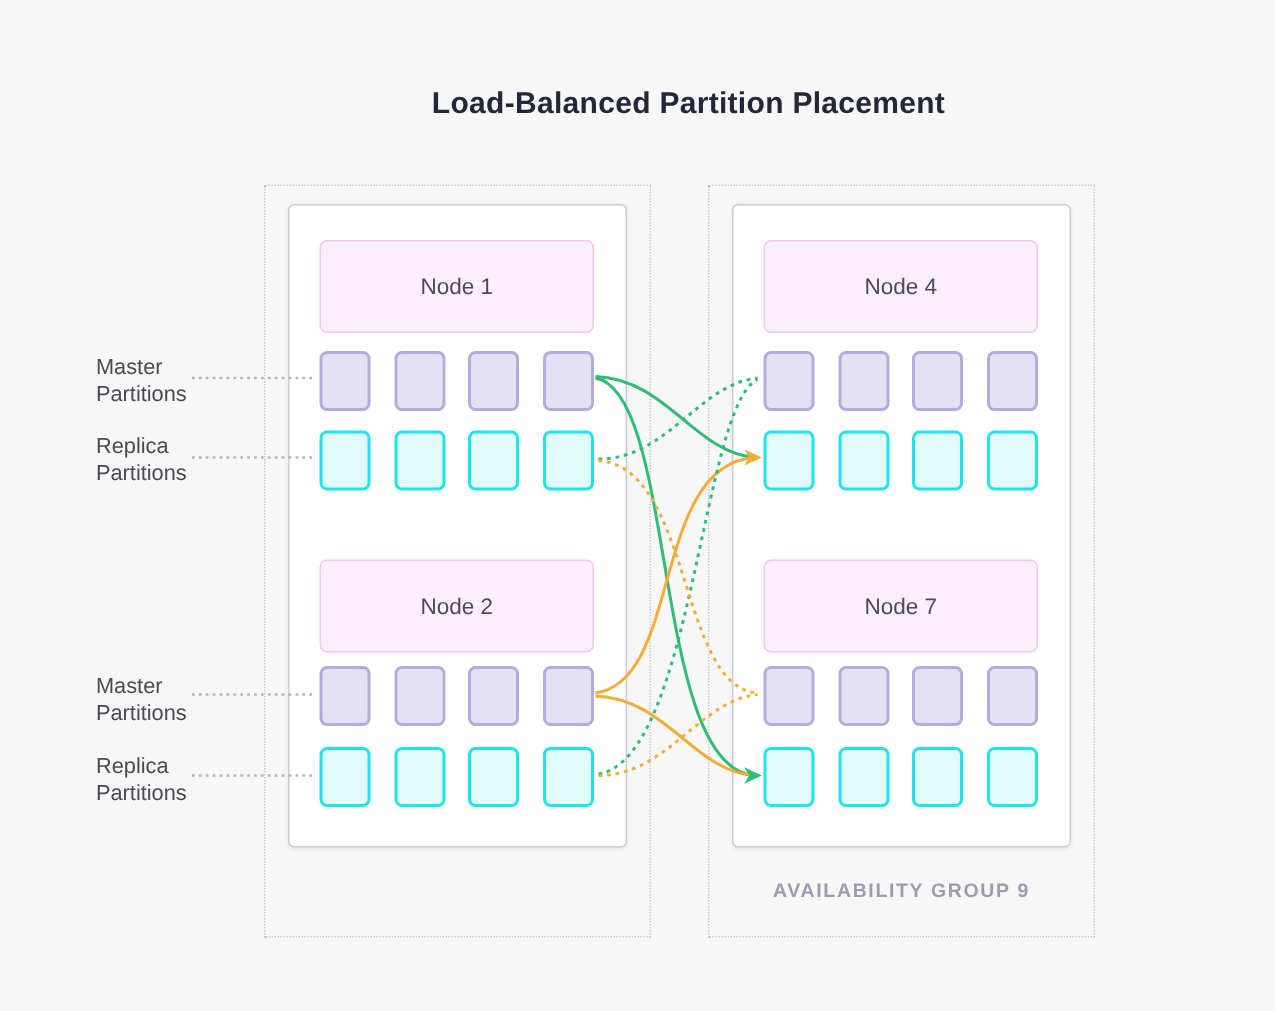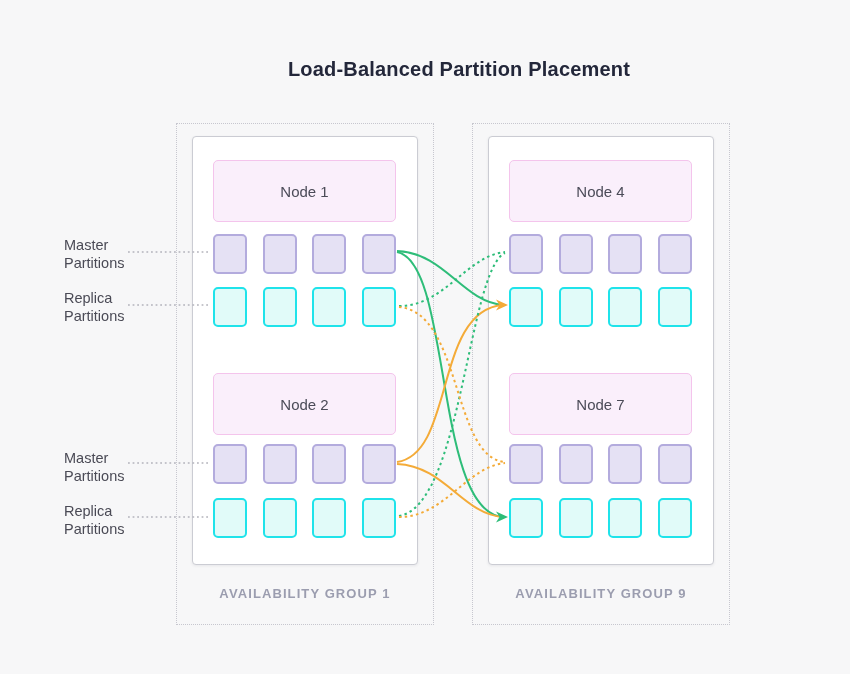--- a/index.html
+++ b/index.html
@@ -120,21 +120,20 @@
           <div class="pbox master"></div>
           <div class="pbox master"></div>
         </div>
       <div class="prow r2">
           <div class="pbox replica"></div>
           <div class="pbox replica"></div>
           <div class="pbox replica"></div>
           <div class="pbox replica"></div>
         </div>
     </div>
-    <div class="group-label">AVAILABILITY GROUP 1</div>
   </div>
 
   <div class="group group-2">
     <div class="node-card">
       <div class="node-header n-top">Node 4</div>
       <div class="prow m1">
           <div class="pbox master"></div>
           <div class="pbox master"></div>
           <div class="pbox master"></div>
           <div class="pbox master"></div>

